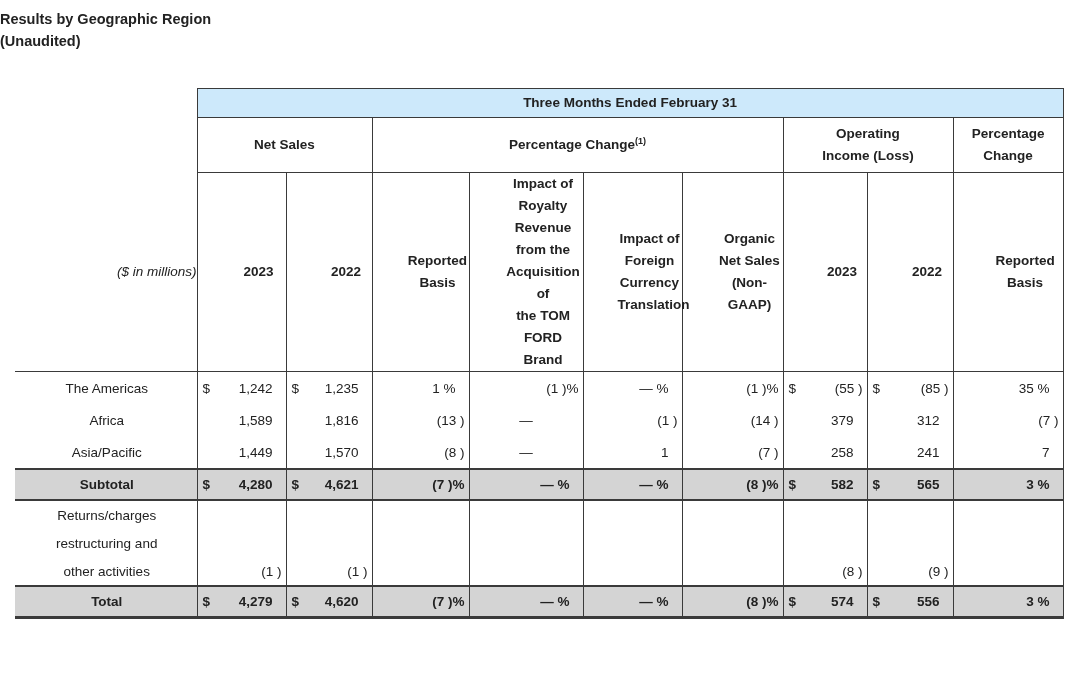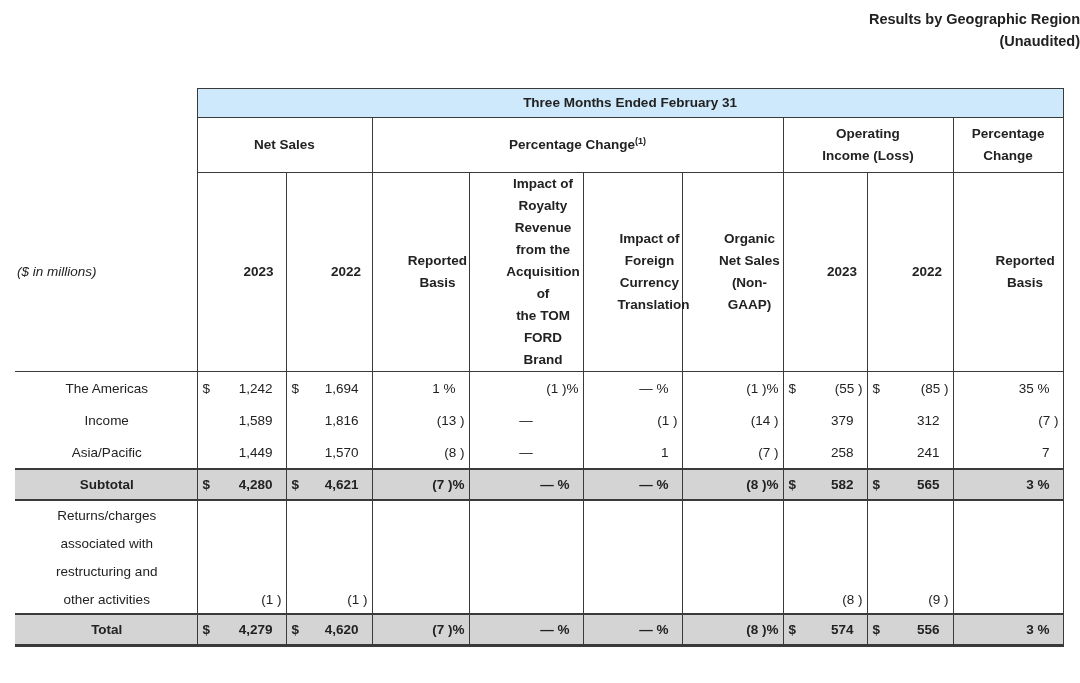--- a/index.html
+++ b/index.html
@@ -3,39 +3,39 @@
 <meta charset="utf-8">
 <style>
   :root{
     --blue:#cde9fb; --gray:#d4d4d4; --border:#3a3a3a; --text:#222222;
   }
   html,body{margin:0;padding:0;background:#ffffff;}
   body{
     width:1080px;height:683px;overflow:hidden;
     font-family:"Liberation Sans",sans-serif;color:var(--text);
   }
-  .title-block{width:1080px;text-align:right;padding-top:8px;}
+  .title-block{width:1080px;text-align:left;padding-top:8px;}
   .title-line{font-weight:bold;font-size:14.5px;line-height:22px;}
   table.results{
     border-collapse:collapse;table-layout:fixed;width:1048px;
     margin:36px 0 0 15px;
   }
   td{padding:0;font-size:13.5px;vertical-align:middle;white-space:nowrap;}
   
   .hcell{
     border:1px solid var(--border);
     font-weight:bold;text-align:center;vertical-align:middle;
     white-space:pre-line;line-height:22px;
   }
   tr.h-period td.hcell{background:var(--blue);height:28px;}
   tr.h-groups td.hcell{height:54px;}
   tr.h-cols td.hcell{height:176px;padding-left:34px;}
   td.spacer-cell{border:none;}
   td.labelnote{
-    border:none;font-style:italic;text-align:left;vertical-align:middle;
+    border:none;font-style:italic;text-align:right;vertical-align:middle;
     padding-left:2px;
   }
   sup.fn{font-size:9px;vertical-align:super;line-height:0;}
   
   tbody td{
     border-left:1px solid var(--border);
     border-right:1px solid var(--border);
   }
   tbody td.lbl{border-left:none;text-align:center;padding-left:2px;}
   tbody tr:first-child td{border-top:1px solid var(--border);}
@@ -123,21 +123,21 @@
         <td class="lbl">The Americas</td>
         <td class="money">
           <div class="money-wrap">
             <span class="cur">$</span>
             <span class="val pr-num">1,242</span>
           </div>
         </td>
         <td class="money">
           <div class="money-wrap">
             <span class="cur">$</span>
-            <span class="val pr-num">1,694</span>
+            <span class="val pr-num">1,235</span>
           </div>
         </td>
         <td class="num pr-num">1 %</td>
         <td class="num pr-close">(1 )%</td>
         <td class="num pr-num">— %</td>
         <td class="num pr-close">(1 )%</td>
         <td class="money">
           <div class="money-wrap">
             <span class="cur">$</span>
             <span class="val pr-close">(55 )</span>
@@ -145,21 +145,21 @@
         </td>
         <td class="money">
           <div class="money-wrap">
             <span class="cur">$</span>
             <span class="val pr-close">(85 )</span>
           </div>
         </td>
         <td class="num pr-num">35 %</td>
       </tr>
       <tr class="r-region">
-        <td class="lbl">Income</td>
+        <td class="lbl">Africa</td>
         <td class="num pr-num">1,589</td>
         <td class="num pr-num">1,816</td>
         <td class="num pr-close">(13 )</td>
         <td class="num cell-center">—</td>
         <td class="num pr-close">(1 )</td>
         <td class="num pr-close">(14 )</td>
         <td class="num pr-num">379</td>
         <td class="num pr-num">312</td>
         <td class="num pr-close">(7 )</td>
       </tr>
@@ -213,32 +213,20 @@
         <td class="num"></td>
         <td class="num"></td>
         <td class="num"></td>
         <td class="num"></td>
         <td class="num"></td>
         <td class="num"></td>
         <td class="num"></td>
         <td class="num"></td>
       </tr>
       <tr class="r-returns">
-        <td class="lbl">associated with</td>
-        <td class="num"></td>
-        <td class="num"></td>
-        <td class="num"></td>
-        <td class="num"></td>
-        <td class="num"></td>
-        <td class="num"></td>
-        <td class="num"></td>
-        <td class="num"></td>
-        <td class="num"></td>
-      </tr>
-      <tr class="r-returns">
         <td class="lbl">restructuring and</td>
         <td class="num"></td>
         <td class="num"></td>
         <td class="num"></td>
         <td class="num"></td>
         <td class="num"></td>
         <td class="num"></td>
         <td class="num"></td>
         <td class="num"></td>
         <td class="num"></td>

